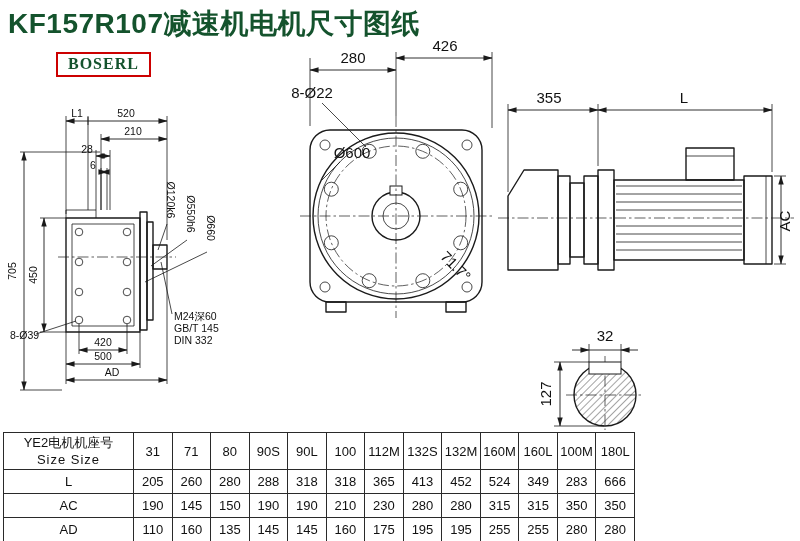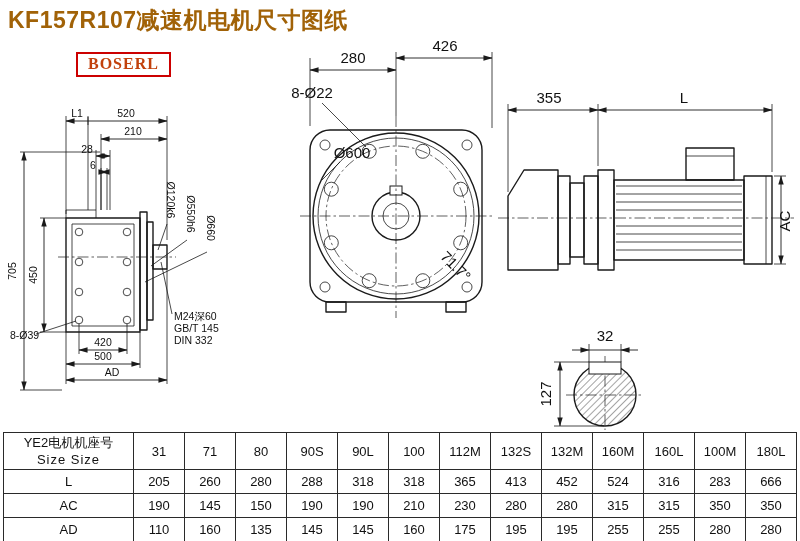--- a/index.html
+++ b/index.html
@@ -1,35 +1,35 @@
 <!DOCTYPE html>
 <html><head>
 <meta charset="utf-8">
 <style>
   html,body{margin:0;padding:0;background:#fff;}
   #page{position:relative;width:800px;height:541px;background:#fff;overflow:hidden;
         font-family:"Liberation Sans",sans-serif;color:#111;}
-  #title{position:absolute;left:8px;top:5px;font-size:23px;font-weight:bold;color:#a16207;
+  #title{position:absolute;left:8px;top:5px;font-size:28px;font-weight:bold;color:#14532d;
          letter-spacing:0.5px;white-space:nowrap;}
-  #logo{position:absolute;left:56px;top:52px;border:2px solid #cc0000;color:#c2410c;
+  #logo{position:absolute;left:56px;top:52px;border:2px solid #cc0000;color:#14532d;
         font-family:"Liberation Serif",serif;font-weight:bold;font-size:16px;
-        padding:1px 10px 2px 10px;letter-spacing:1px;background:#fff;margin-left:20px;}
+        padding:1px 10px 2px 10px;letter-spacing:1px;background:#fff;}
   #drawing{position:absolute;left:0;top:0;}
   svg text{font-family:"Liberation Sans",sans-serif;fill:#111;}
   .ds{font-size:10.5px;text-anchor:middle;}
   .db{font-size:15px;text-anchor:middle;}
   .as{text-anchor:start;}
   .ol{fill:none;stroke:#1a1a1a;stroke-width:1.4;stroke-linejoin:round;}
   .tl{fill:none;stroke:#1a1a1a;stroke-width:0.8;}
   .dl{fill:none;stroke:#1a1a1a;stroke-width:0.9;}
   .dla{marker-start:url(#ma);marker-end:url(#ma);}
   .dle{marker-end:url(#ma);}
   .cl{fill:none;stroke:#1a1a1a;stroke-width:0.7;stroke-dasharray:11 3 2.5 3;}
   .kw{fill:#fff;stroke:#1a1a1a;stroke-width:1;}
-  #table-wrap{position:absolute;left:3px;top:432px;width:794px;}
+  #table-wrap{position:absolute;left:3px;top:432px;width:632px;}
   table{border-collapse:collapse;width:100%;table-layout:fixed;}
   td{border:1px solid #2a2a2a;text-align:center;font-size:13px;padding:0;height:23px;
      overflow:hidden;white-space:nowrap;}
   tr.hdr td{height:36px;}
   td.hcell div{line-height:17px;font-size:13px;}
   td.hcell div:last-child{letter-spacing:1px;}
 </style>
 </head>
 <body>
 
@@ -223,21 +223,21 @@
         <td>205</td>
         <td>260</td>
         <td>280</td>
         <td>288</td>
         <td>318</td>
         <td>318</td>
         <td>365</td>
         <td>413</td>
         <td>452</td>
         <td>524</td>
-        <td>316</td>
+        <td>349</td>
         <td>283</td>
         <td>666</td>
       </tr>
       <tr>
         <td>AC</td>
         <td>190</td>
         <td>145</td>
         <td>150</td>
         <td>190</td>
         <td>190</td>

